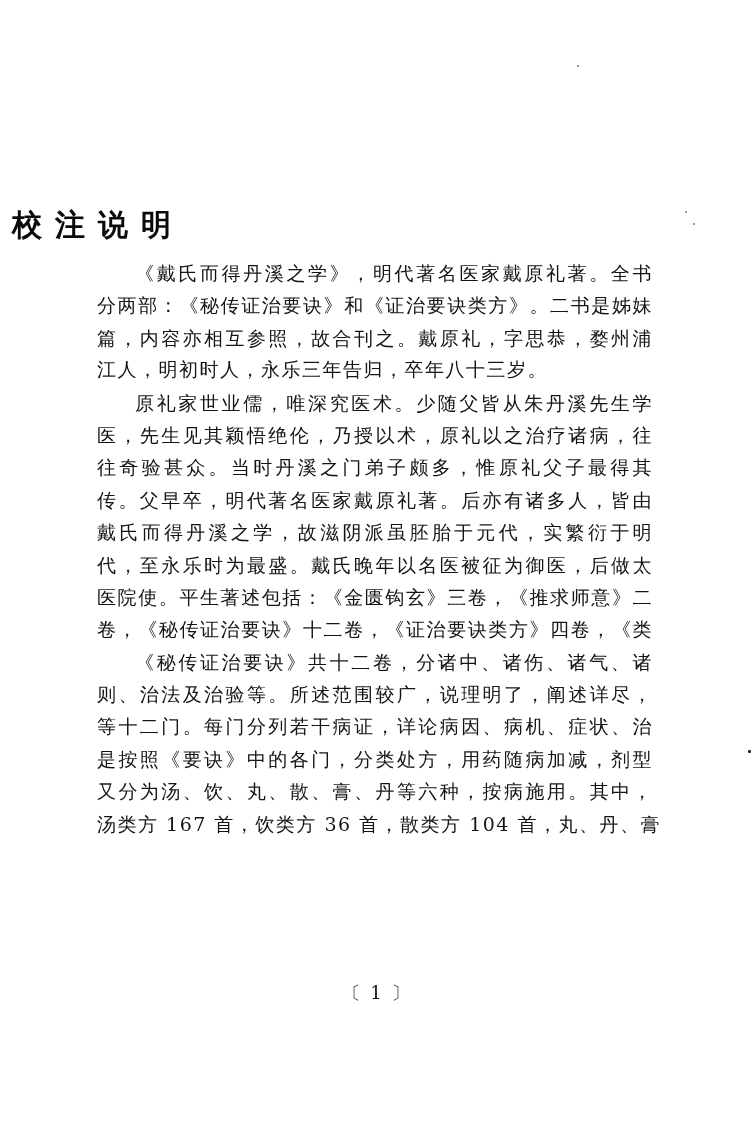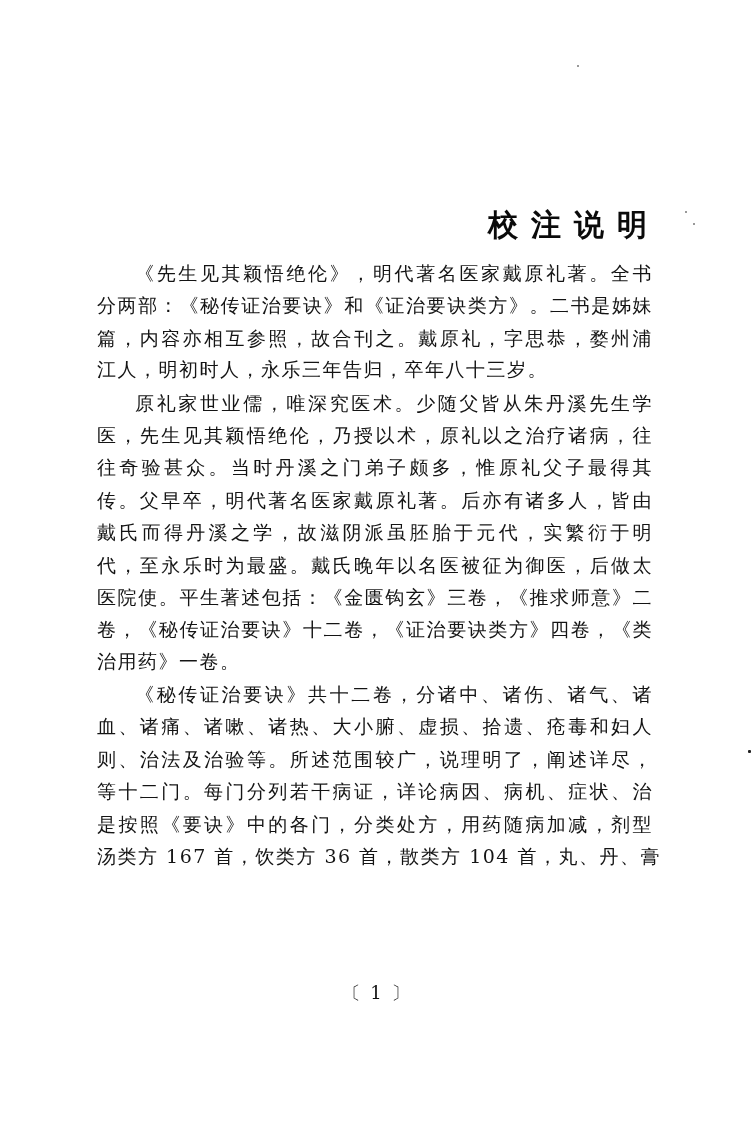--- a/index.html
+++ b/index.html
@@ -19,21 +19,21 @@
       position: absolute;
       left: 0; top: 0;
       width: 754px;
       height: 1122px;
     }
     .title {
       position: absolute;
       left: 0;
       width: 660px;
       top: 203px;
-      text-align: right;
+      text-align: left;
       font-family: "DejaVu Sans", "Liberation Sans", sans-serif;
       font-weight: bold;
       font-size: 30px;
       letter-spacing: 13px;
       line-height: 44px;
       color: #0a0a0a;
       padding-left: 12px;
       box-sizing: border-box;
     }
     .body-text {
@@ -85,35 +85,34 @@
 <div class="page">
 
   <div class="speck" style="left:577px;top:65px;"></div>
   <div class="speck" style="left:685px;top:211px;"></div>
   <div class="speck" style="left:693px;top:223px;"></div>
   <div class="speck" style="left:748px;top:750px;width:3px;height:3px;background:#222;"></div>
 
   <h1 class="title" style="margin:0;">校注说明</h1>
 
   <div class="body-text">
-    <div class="line indent">《先生见其颖悟绝伦》，明代著名医家戴原礼著。全书</div>
+    <div class="line indent">《戴氏而得丹溪之学》，明代著名医家戴原礼著。全书</div>
     <div class="line">分两部：《秘传证治要诀》和《证治要诀类方》。二书是姊妹</div>
     <div class="line">篇，内容亦相互参照，故合刊之。戴原礼，字思恭，婺州浦</div>
     <div class="line last">江人，明初时人，永乐三年告归，卒年八十三岁。</div>
     <div class="line indent">原礼家世业儒，唯深究医术。少随父皆从朱丹溪先生学</div>
     <div class="line">医，先生见其颖悟绝伦，乃授以术，原礼以之治疗诸病，往</div>
     <div class="line">往奇验甚众。当时丹溪之门弟子颇多，惟原礼父子最得其</div>
     <div class="line">传。父早卒，明代著名医家戴原礼著。后亦有诸多人，皆由</div>
     <div class="line">戴氏而得丹溪之学，故滋阴派虽胚胎于元代，实繁衍于明</div>
     <div class="line">代，至永乐时为最盛。戴氏晚年以名医被征为御医，后做太</div>
     <div class="line">医院使。平生著述包括：《金匮钩玄》三卷，《推求师意》二</div>
     <div class="line">卷，《秘传证治要诀》十二卷，《证治要诀类方》四卷，《类</div>
-    <div class="line last">治用药》一卷。</div>
     <div class="line indent">《秘传证治要诀》共十二卷，分诸中、诸伤、诸气、诸</div>
-    <div class="line">血、诸痛、诸嗽、诸热、大小腑、虚损、拾遗、疮毒和妇人</div>
     <div class="line">则、治法及治验等。所述范围较广，说理明了，阐述详尽，</div>
     <div class="line">等十二门。每门分列若干病证，详论病因、病机、症状、治</div>
     <div class="line">是按照《要诀》中的各门，分类处方，用药随病加减，剂型</div>
+    <div class="line">又分为汤、饮、丸、散、膏、丹等六种，按病施用。其中，</div>
     <div class="line">汤类方 167 首，饮类方 36 首，散类方 104 首，丸、丹、膏</div>
   </div>
 
   <div class="page-number">〔 1 〕</div>
 </div>
 
 </body></html>

